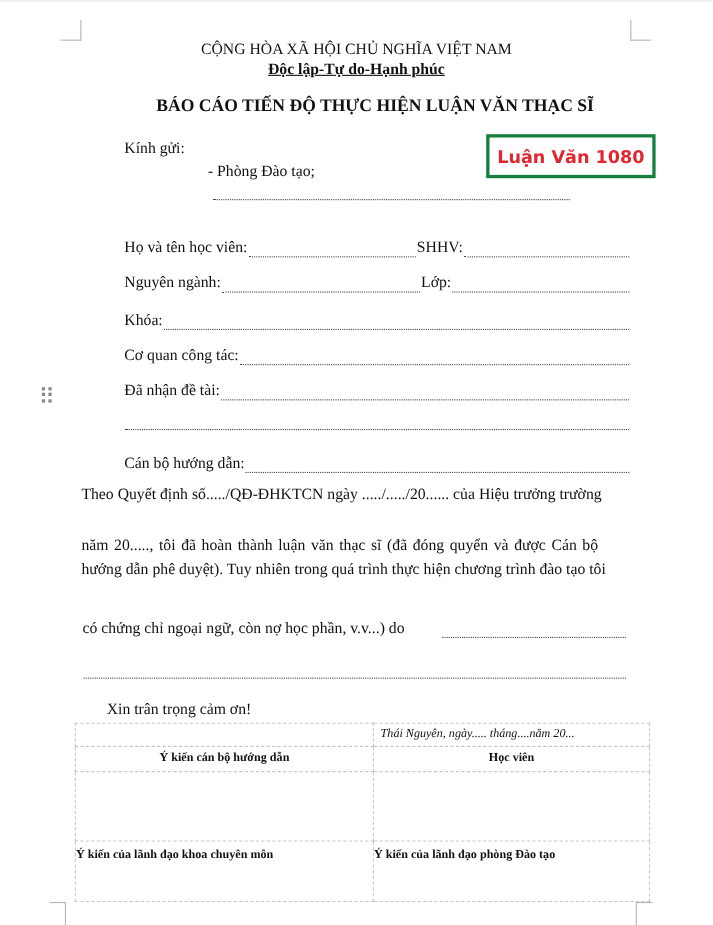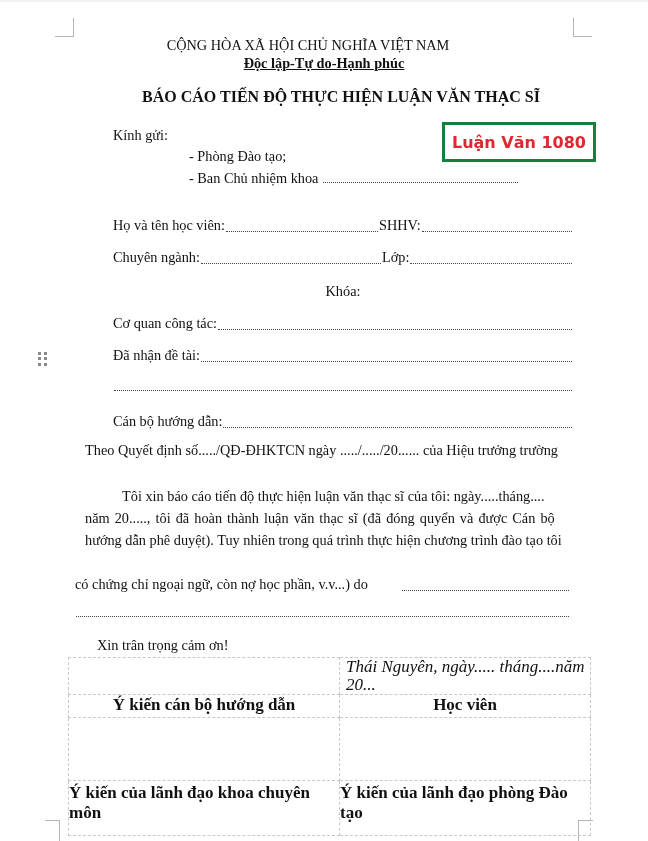--- a/index.html
+++ b/index.html
@@ -11,41 +11,41 @@
     .corner { position: absolute; width: 18px; height: 18px; border-color: #b5b5b5; border-style: solid; border-width: 0; }
     .c-tl { left: 55px; top: 18px; border-right-width: 1px; border-bottom-width: 1px; }
     .c-tr { left: 573px; top: 18px; border-left-width: 1px; border-bottom-width: 1px; }
     .c-bl { left: 45px; top: 820px; width: 14px; border-right-width: 1px; border-top-width: 1px; height: 30px; }
     .c-br { left: 578px; top: 820px; width: 14px; border-left-width: 1px; border-top-width: 1px; height: 30px; }
     .drag-handle { position: absolute; left: 38px; top: 352px; width: 10px; height: 14px; display: grid; grid-template-columns: 3px 3px; grid-gap: 2px 3px; }
     .drag-handle span { width: 3px; height: 3px; background: #8a8a8a; display: block; }
 
     .abs { position: absolute; white-space: nowrap; font-size: 14.3px; line-height: 18px; }
     .center { text-align: center; }
-    .nation { left: 0; width: 616px; top: 36px; }
+    .nation { left: 16px; width: 616px; top: 36px; }
     .motto { left: 0; width: 648px; top: 54px; font-weight: bold; text-decoration: underline; }
     .title { left: 0; width: 682px; top: 88px; font-weight: bold; font-size: 16px; }
     .to { left: 113px; top: 126px; }
     .to1 { left: 189px; top: 147px; }
     .to2 { left: 189px; top: 169px; }
     .badge {
       position: absolute; left: 442px; top: 122px; width: 154px; height: 40px;
       border: 3px solid #15803d; box-sizing: border-box; background: #fff;
       color: #e0262e; font-family: "DejaVu Sans", "Liberation Sans", sans-serif; font-weight: bold;
       font-size: 16px; display: flex; align-items: center; justify-content: center;
     }
-    .field { position: absolute; left: 113px; display: flex; align-items: center; font-size: 14.3px; line-height: 18px; white-space: nowrap; }
+    .field { position: absolute; left: 113px; display: flex; align-items: flex-end; font-size: 14.3px; line-height: 18px; white-space: nowrap; }
     .dots { border-bottom: 1px dotted #444; flex: 1; height: 12px; margin: 0 1px; }
-    .para { position: absolute; left: 85px; width: 498px; font-size: 14.3px; line-height: 22px; text-align: justify; }
+    .para { position: absolute; left: 74px; width: 498px; font-size: 14.3px; line-height: 22px; text-align: justify; }
     .para .line { display: flex; justify-content: space-between; white-space: nowrap; }
     .thanks { left: 97px; top: 636px; }
 
     table.sig {
       position: absolute; left: 68px; top: 657px; width: 523px; border-collapse: collapse;
-      font-size: 17px;
+      font-size: 11px;
     }
     table.sig td { border: 1px dashed #c8c8c8; padding: 0; vertical-align: top; }
     .c1 { width: 270px; }
     .date { font-style: italic; padding-left: 6px !important; height: 20px; line-height: 18px; }
     .hdr { text-align: center; font-weight: bold; height: 22px; line-height: 20px; }
     .blank { height: 62px; }
     .hdr2 { font-weight: bold; height: 52px; line-height: 20px; padding-top: 2px !important; }
   </style>
 </head>
 <body>
@@ -65,39 +65,38 @@
     <span></span>
 </div>
 
 <div class="abs center nation">CỘNG HÒA XÃ HỘI CHỦ NGHĨA VIỆT NAM</div>
 <div class="abs center motto">Độc lập-Tự do-Hạnh phúc</div>
 <div class="abs center title">BÁO CÁO TIẾN ĐỘ THỰC HIỆN LUẬN VĂN THẠC SĨ</div>
 
 <div class="abs to">Kính gửi:</div>
 <div class="abs to1">- Phòng Đào tạo;</div>
 <div class="abs to2" style="display:flex;align-items:baseline;width:330px;">
-  <span>- Ban Chủ nhiệm khoa</span>
   <span class="dots" style="margin-left:5px;"></span>
 </div>
 
 <div class="badge">Luận Văn 1080</div>
 
 <div class="field" style="top:216px;width:460px;">
   <span>Họ và tên học viên:</span>
   <span class="dots" style="flex:0 0 152px;"></span>
   <span>SHHV:</span>
   <span class="dots"></span>
 </div>
 <div class="field" style="top:248px;width:460px;">
-  <span>Chuyên ngành:</span>
+  <span>Nguyên ngành:</span>
   <span class="dots" style="flex:0 0 180px;"></span>
   <span>Lớp:</span>
   <span class="dots"></span>
 </div>
-<div class="field" style="top:282px;width:460px;flex-direction:column;">
+<div class="field" style="top:282px;width:460px;">
   <span>Khóa:</span>
   <span class="dots"></span>
 </div>
 <div class="field" style="top:314px;width:460px;">
   <span>Cơ quan công tác:</span>
   <span class="dots"></span>
 </div>
 <div class="field" style="top:346px;width:460px;">
   <span>Đã nhận đề tài:</span>
   <span class="dots"></span>
@@ -108,26 +107,25 @@
 <div class="field" style="top:412px;width:460px;">
   <span>Cán bộ hướng dẫn:</span>
   <span class="dots"></span>
 </div>
 
 <div class="para" style="top:439px;">
   <div class="line">Theo Quyết định số...../QĐ-ĐHKTCN ngày ...../...../20...... của Hiệu trưởng trường</div>
 </div>
 
 <div class="para" style="top:485px;">
-  <div style="padding-left:37px;white-space:nowrap;">Tôi xin báo cáo tiến độ thực hiện luận văn thạc sĩ của tôi: ngày.....tháng....</div>
   <div style="white-space:nowrap;word-spacing:1.5px;">năm 20....., tôi đã hoàn thành luận văn thạc sĩ (đã đóng quyển và được Cán bộ</div>
   <div style="white-space:nowrap;">hướng dẫn phê duyệt). Tuy nhiên trong quá trình thực hiện chương trình đào tạo tôi</div>
 </div>
 
-<div class="field" style="left:75px;top:575px;width:495px;gap:33px;">
+<div class="field" style="left:75px;top:562px;width:495px;gap:33px;">
   <span>có chứng chỉ ngoại ngữ, còn nợ học phần, v.v...)  do</span>
   <span class="dots"></span>
 </div>
 <div class="field" style="left:75px;top:604px;width:495px;">
   <span class="dots"></span>
 </div>
 
 <div class="abs thanks">Xin trân trọng cảm ơn!</div>
 
 <table class="sig">

